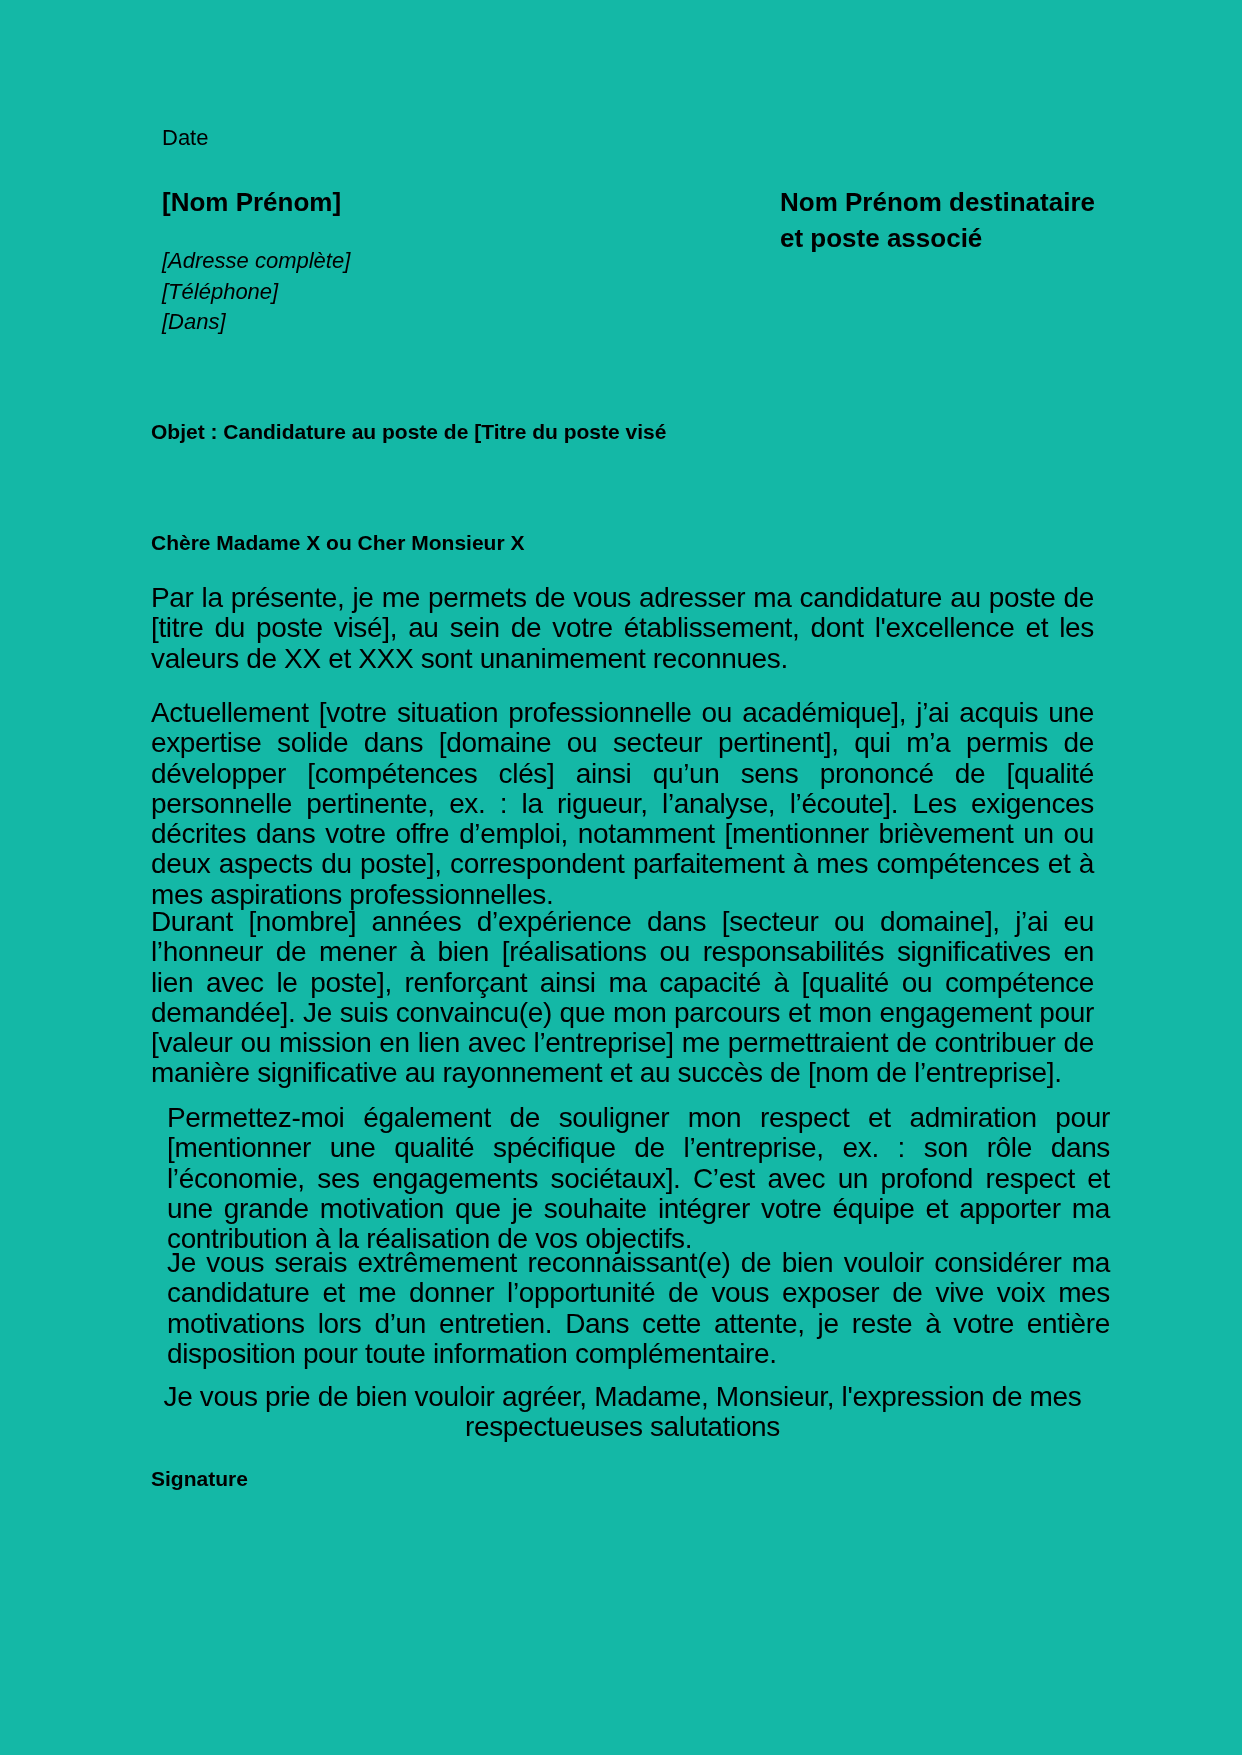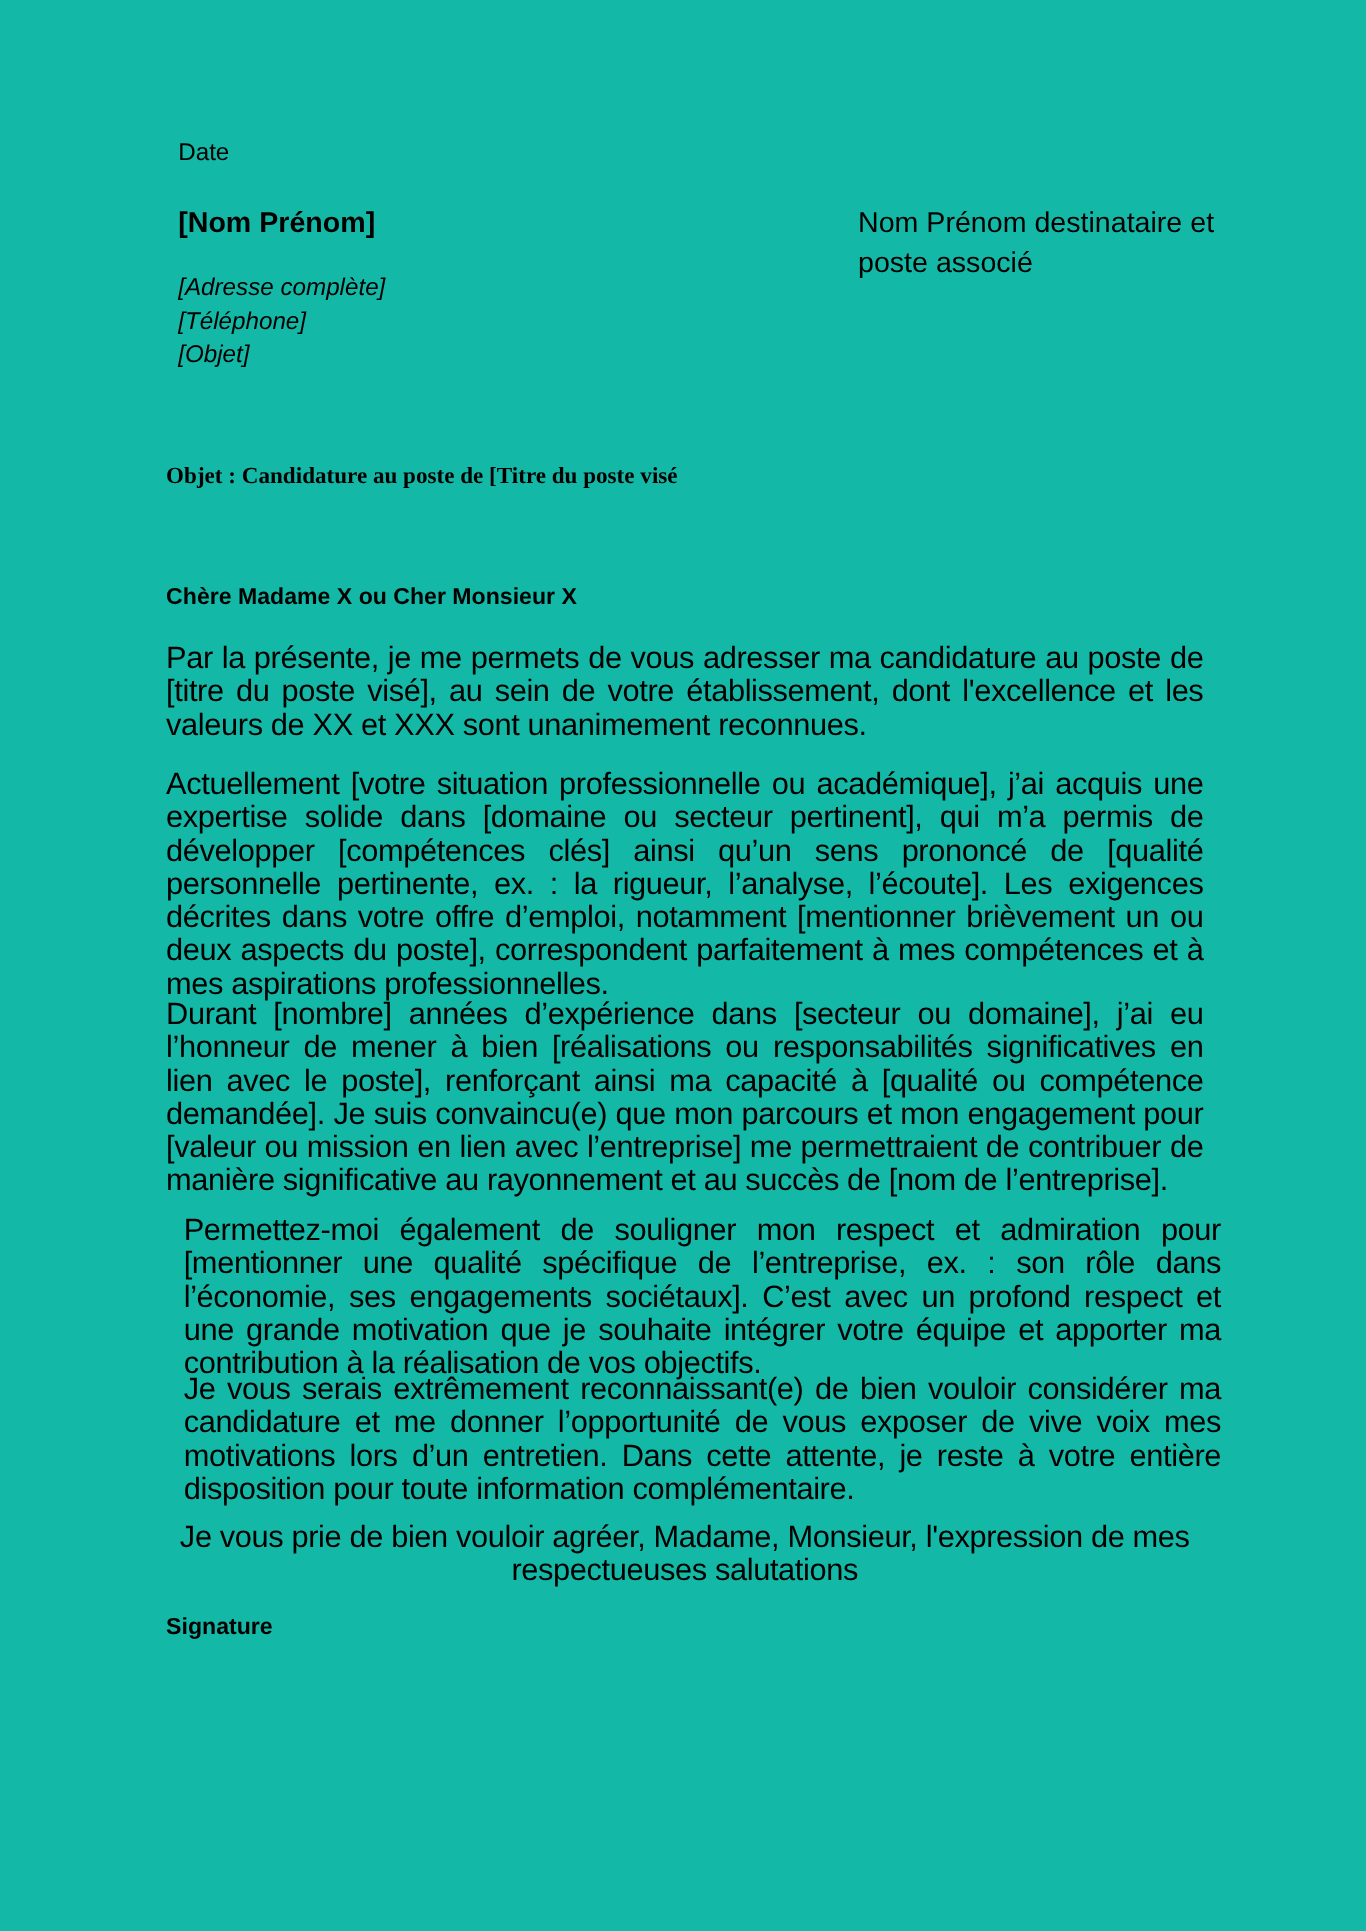--- a/index.html
+++ b/index.html
@@ -37,30 +37,29 @@
   .sender-lines {
     left: 162px; top: 246px;
     font-size: 22px;
     line-height: 30.5px;
   }
   .sender-lines div { white-space: nowrap; font-style: italic; }
   .recipient {
     left: 780px; top: 184px;
     width: 330px;
     font-size: 26px;
-    font-weight: normal;
+    font-weight: bold;
     line-height: 36px;
   }
   .subject {
     left: 151px; top: 419px;
     font-size: 21px;
     font-weight: bold;
     line-height: 26px;
     white-space: nowrap;
-    font-family: Liberation Serif, serif;
   }
   .salutation {
     left: 151px; top: 530px;
     font-size: 21px;
     font-weight: bold;
     line-height: 26px;
     white-space: nowrap;
     text-align: right;
   }
   .body-text {
@@ -89,21 +88,21 @@
 
 <div class="page">
 
   <div class="abs date">Date</div>
 
   <div class="abs sender-name">[Nom Prénom]</div>
 
   <div class="abs sender-lines">
     <div>[Adresse complète]</div>
     <div>[Téléphone]</div>
-    <div>[Objet]</div>
+    <div>[Dans]</div>
   </div>
 
   <div class="abs recipient">Nom Prénom destinataire et poste associé</div>
 
   <div class="abs subject">Objet : Candidature au poste de [Titre du poste visé</div>
 
   <div class="abs salutation">Chère Madame X ou Cher Monsieur X</div>
 
   <p class="abs body-text p1" style="margin:0">Par la présente, je me permets de vous adresser ma candidature au poste de [titre du poste visé], au sein de votre établissement, dont l'excellence et les valeurs de XX et XXX sont unanimement reconnues.</p>
   <p class="abs body-text p2" style="margin:0">Actuellement [votre situation professionnelle ou académique], j’ai acquis une expertise solide dans [domaine ou secteur pertinent], qui m’a permis de développer [compétences clés] ainsi qu’un sens prononcé de [qualité personnelle pertinente, ex. : la rigueur, l’analyse, l’écoute]. Les exigences décrites dans votre offre d’emploi, notamment [mentionner brièvement un ou deux aspects du poste], correspondent parfaitement à mes compétences et à mes aspirations professionnelles.</p>

